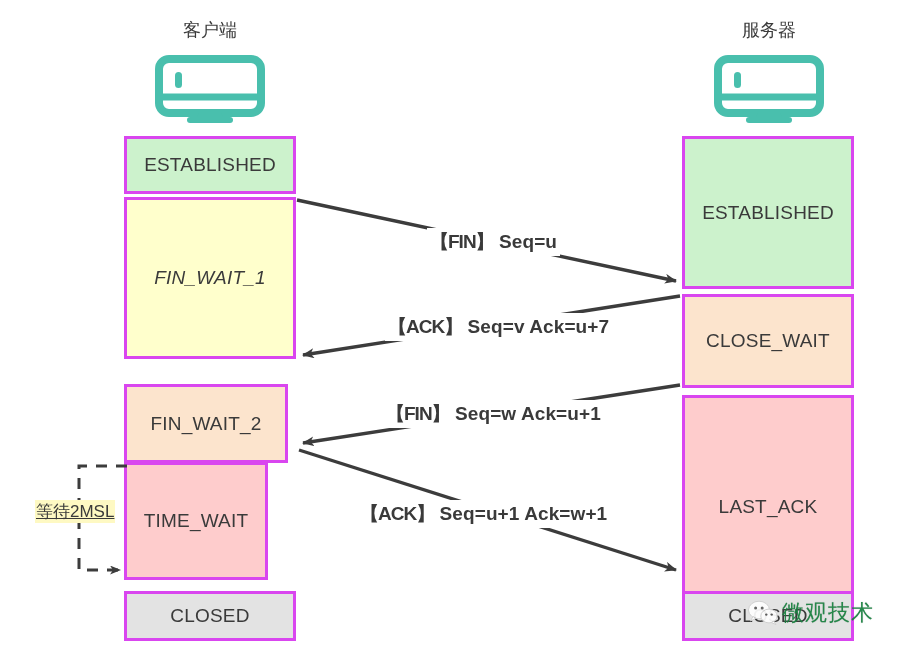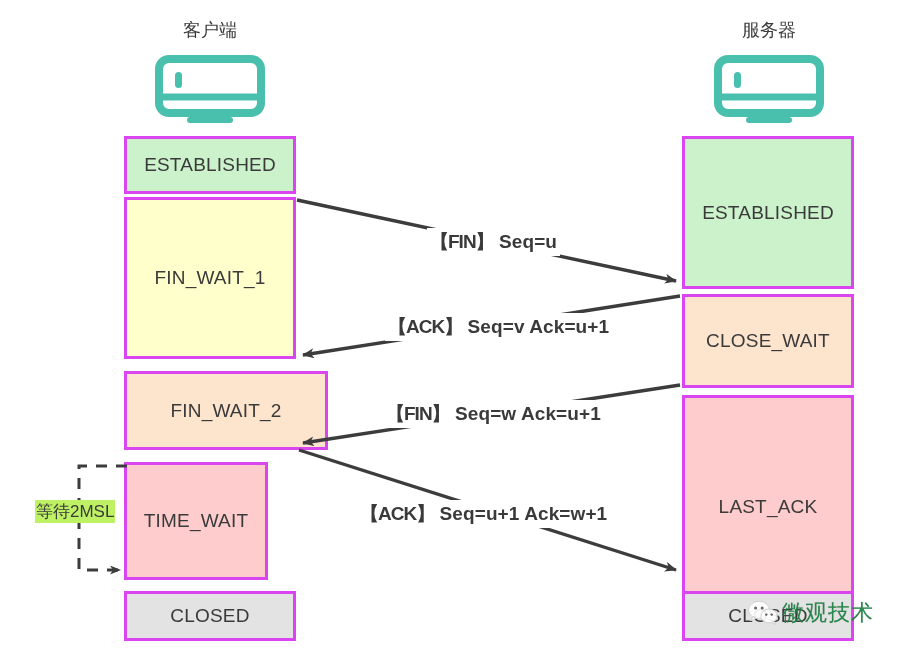--- a/index.html
+++ b/index.html
@@ -43,24 +43,25 @@
     padding:1px 3px;
     z-index:6;
     letter-spacing:.1px;
   }
   .msg-label .brk{letter-spacing:-1px;}
   svg.arrows{position:absolute;left:0;top:0;width:911px;height:661px;z-index:3;}
   .msl-label{
     position:absolute;
     font-size:17px;
     color:#3a3a3a;
-    background:#bef264;
+    background:#fef9c3;
     white-space:nowrap;
     z-index:7;
     padding:0 1px;
+    text-decoration:underline;
   }
   .watermark{
     position:absolute;
     z-index:9;
     display:flex;
     align-items:center;
     gap:4px;
     opacity:.92;
     pointer-events:none;
   }
@@ -96,23 +97,23 @@
       <rect x="4" y="4" width="102" height="54" rx="10" ry="10" fill="none" stroke="#49bfad" stroke-width="8"></rect>
       <line x1="8" y1="42" x2="102" y2="42" stroke="#49bfad" stroke-width="7"></line>
       <rect x="20" y="17" width="7" height="16" rx="3.5" fill="#49bfad"></rect>
       <path d="M44 58 L40 66 L70 66 L66 58 Z" fill="#49bfad"></path>
       <rect x="32" y="62" width="46" height="6" rx="3" fill="#49bfad"></rect>
     </svg>
   </div>
 
   <div class="state-box" style="left:124px;top:136px;width:172px;height:58px;background:#ccf2cc;">ESTABLISHED</div>
 
-  <div class="state-box" style="left:124px;top:197px;width:172px;height:162px;background:#ffffcc;">FIN_WAIT_1</div>
+  <div class="state-box" style="left:124px;top:197px;width:172px;height:162px;background:#ffffcc;font-style:italic;">FIN_WAIT_1</div>
 
-  <div class="state-box" style="left:124px;top:371px;width:204px;height:79px;background:#fce4cd;">FIN_WAIT_2</div>
+  <div class="state-box" style="left:124px;top:384px;width:164px;height:79px;background:#fce4cd;">FIN_WAIT_2</div>
 
   <div class="state-box" style="left:124px;top:462px;width:144px;height:118px;background:#fecccc;">TIME_WAIT</div>
 
   <div class="state-box" style="left:124px;top:591px;width:172px;height:50px;background:#e3e3e3;">CLOSED</div>
 
   <div class="state-box" style="left:682px;top:136px;width:172px;height:153px;background:#ccf2cc;">ESTABLISHED</div>
 
   <div class="state-box" style="left:682px;top:294px;width:172px;height:94px;background:#fce4cd;">CLOSE_WAIT</div>
 
   <div class="state-box" style="left:682px;top:395px;width:172px;height:224px;background:#fecccc;">LAST_ACK</div>
@@ -140,21 +141,21 @@
     <path d="M127,466 L79,466 L79,570 L120,570" fill="none" stroke="#3c3c3c" stroke-width="3" stroke-dasharray="11,9" marker-end="url(#ah-dash)"></path>
   </svg>
 
   <div class="msg-label" style="left:427px;top:228px;">
     <span class="brk">【FIN】</span>
     <span>Seq=u</span>
   </div>
 
   <div class="msg-label" style="left:385px;top:313px;">
     <span class="brk">【ACK】</span>
-    <span>Seq=v Ack=u+1</span>
+    <span>Seq=v Ack=u+7</span>
   </div>
 
   <div class="msg-label" style="left:383px;top:400px;">
     <span class="brk">【FIN】</span>
     <span>Seq=w Ack=u+1</span>
   </div>
 
   <div class="msg-label" style="left:357px;top:500px;">
     <span class="brk">【ACK】</span>
     <span>Seq=u+1 Ack=w+1</span>

